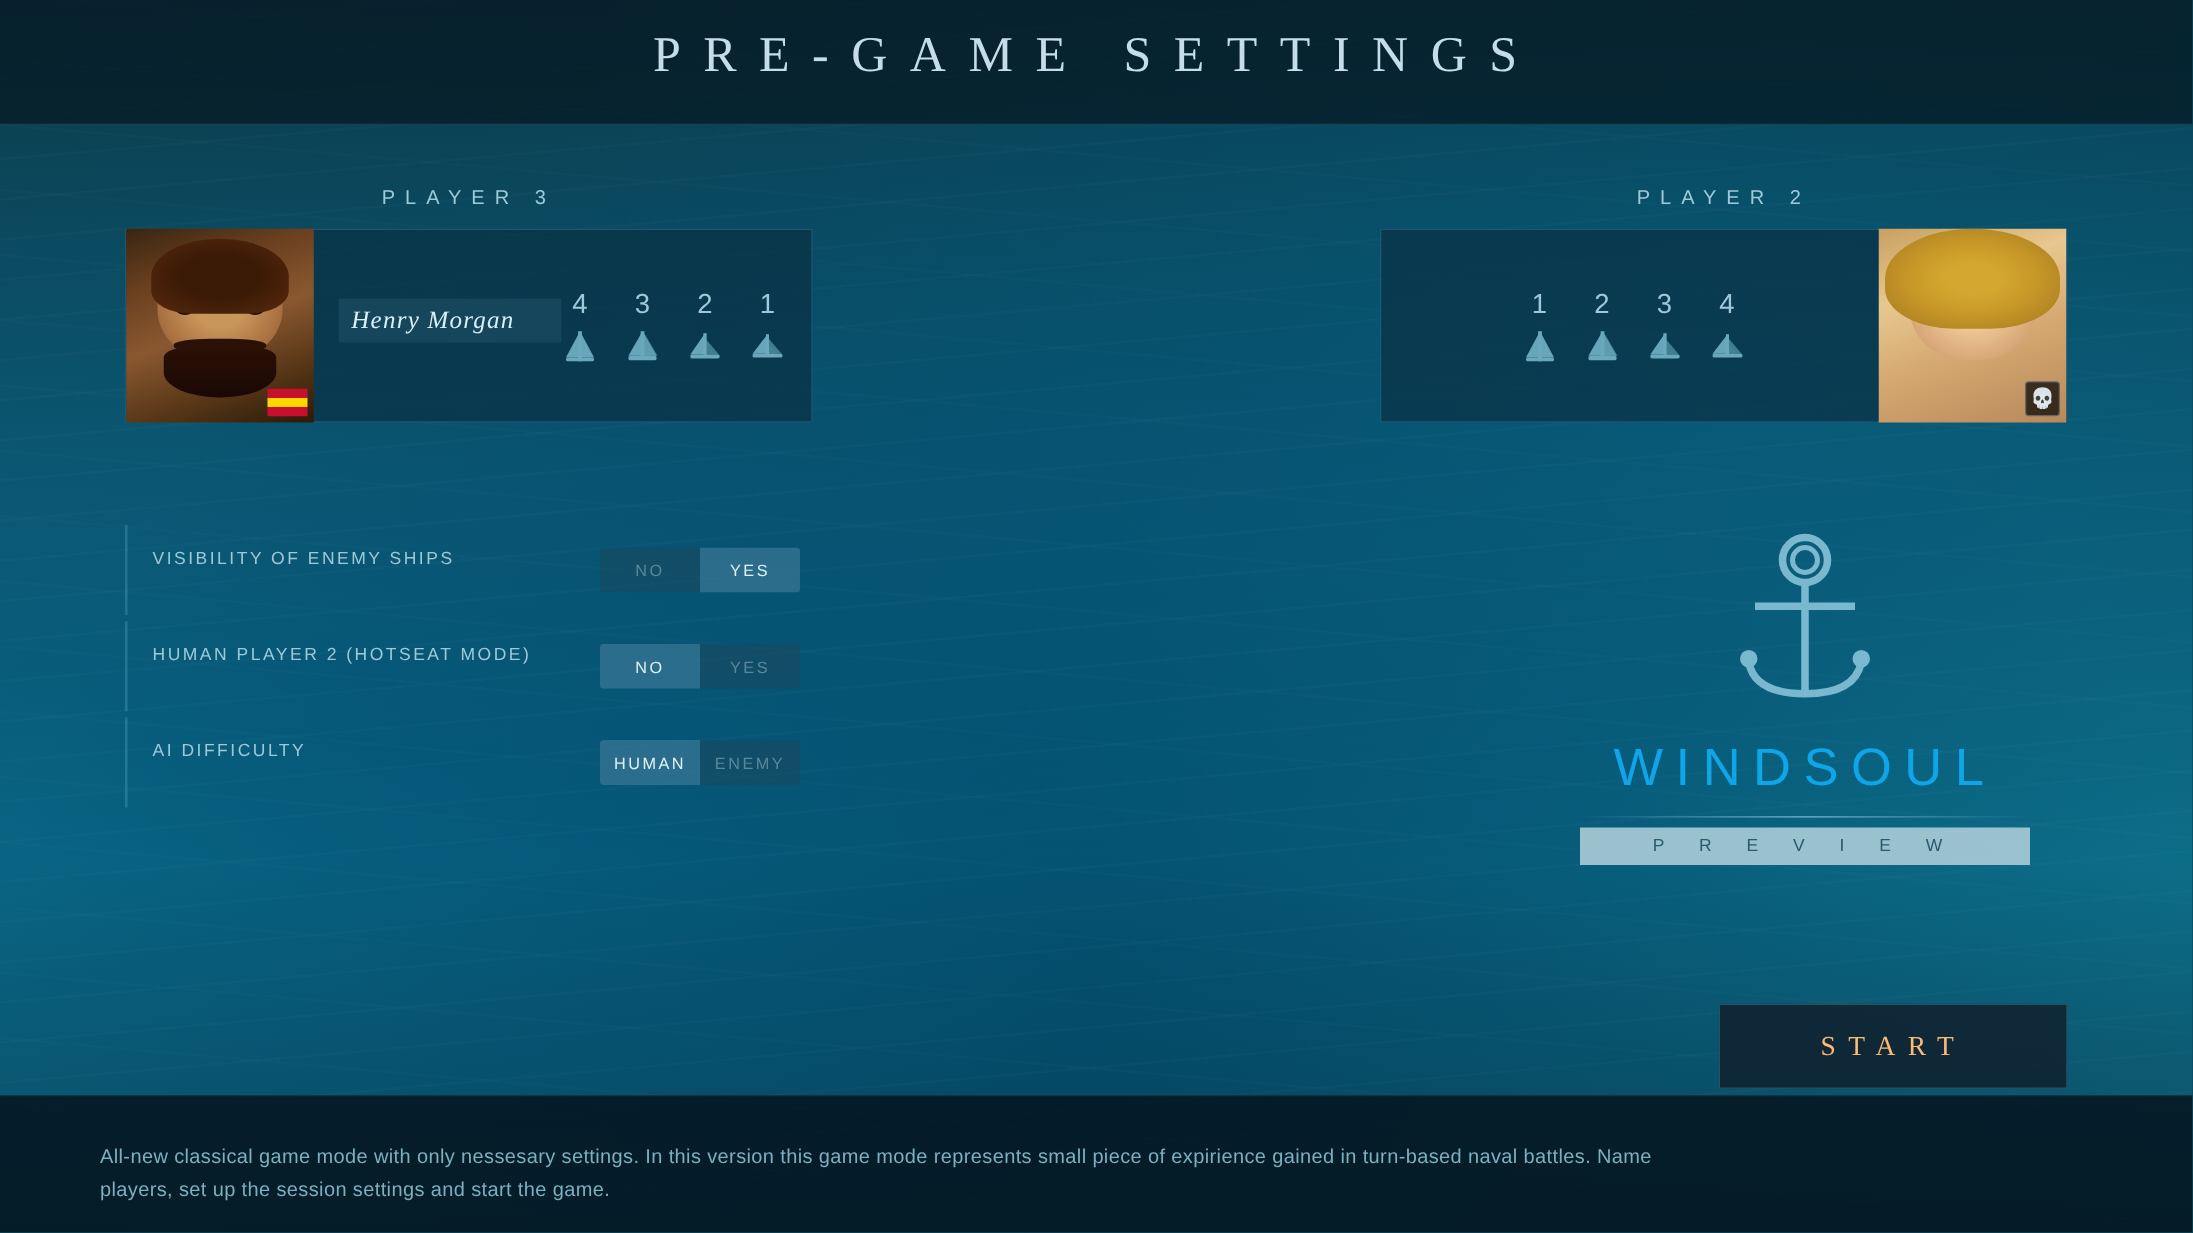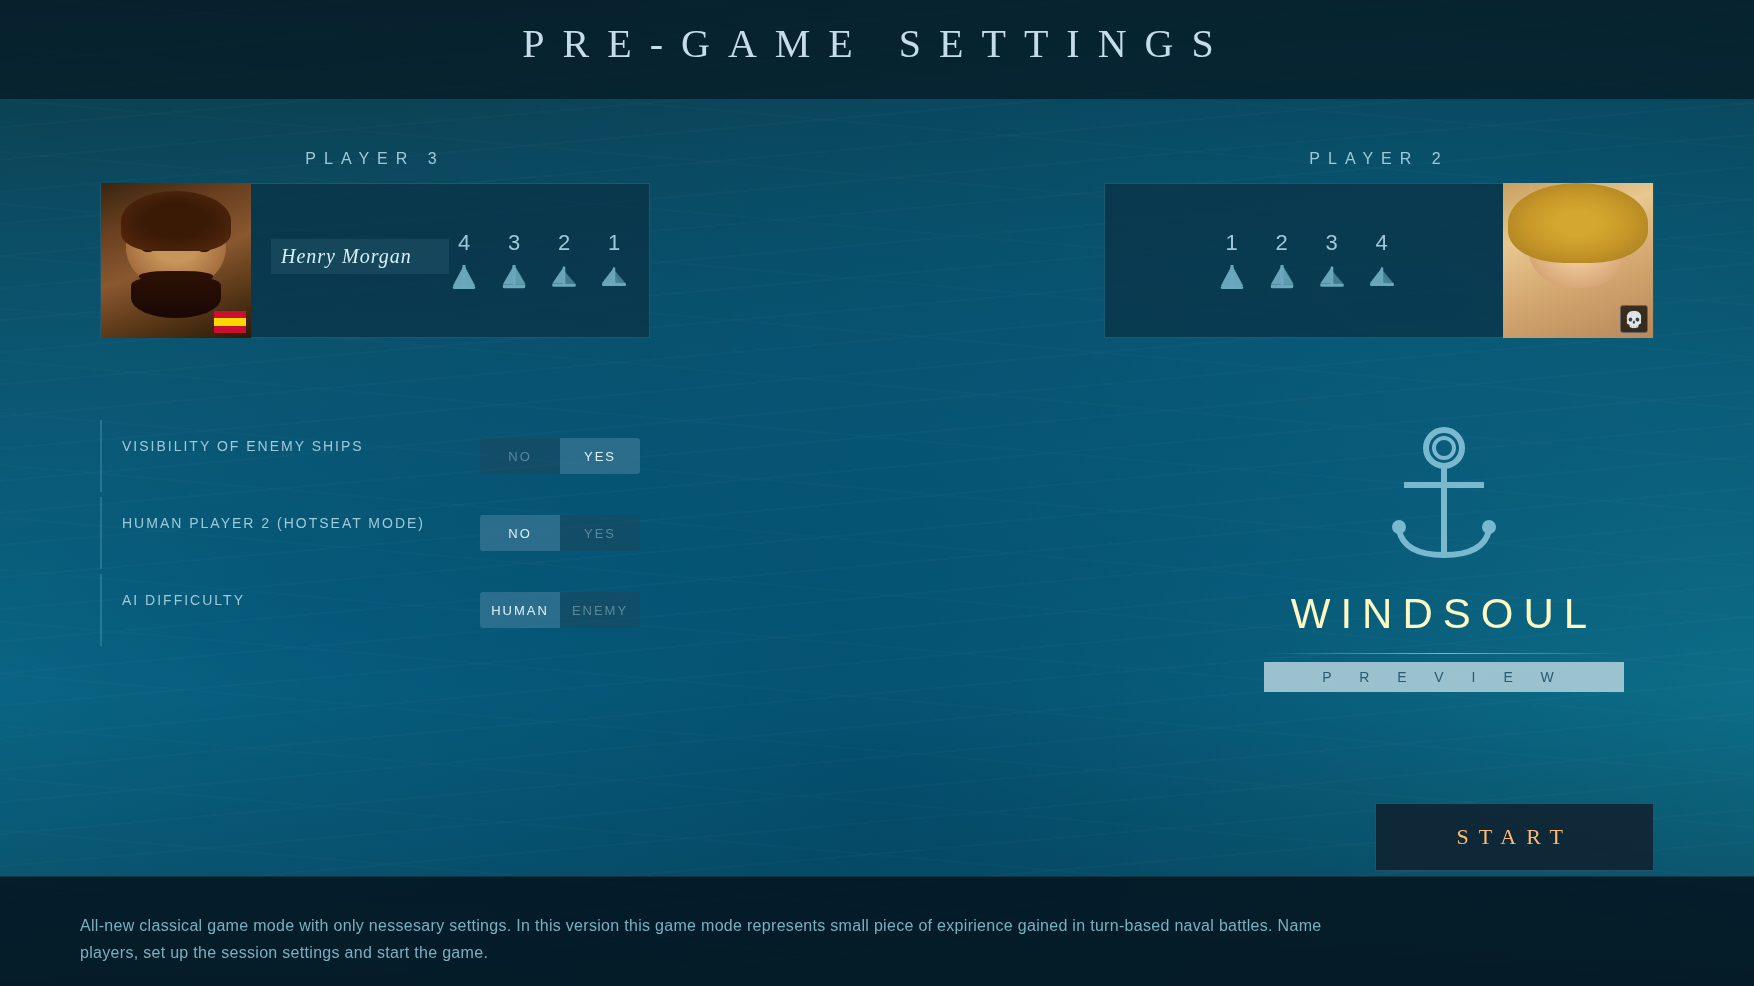--- a/index.html
+++ b/index.html
@@ -279,21 +279,21 @@
 
     .logo-anchor {
       width: 160px;
       height: 160px;
       margin-bottom: 10px;
     }
 
     .logo-text {
       font-size: 42px;
       letter-spacing: 10px;
-      color: #fef9c3;
+      color: #0ea5e9;
       font-weight: 300;
       margin-bottom: 15px;
     }
 
     .logo-divider-line {
       width: 360px;
       height: 1px;
       background: linear-gradient(to right, transparent, #7ab8d0, transparent);
       margin-bottom: 8px;
     }

